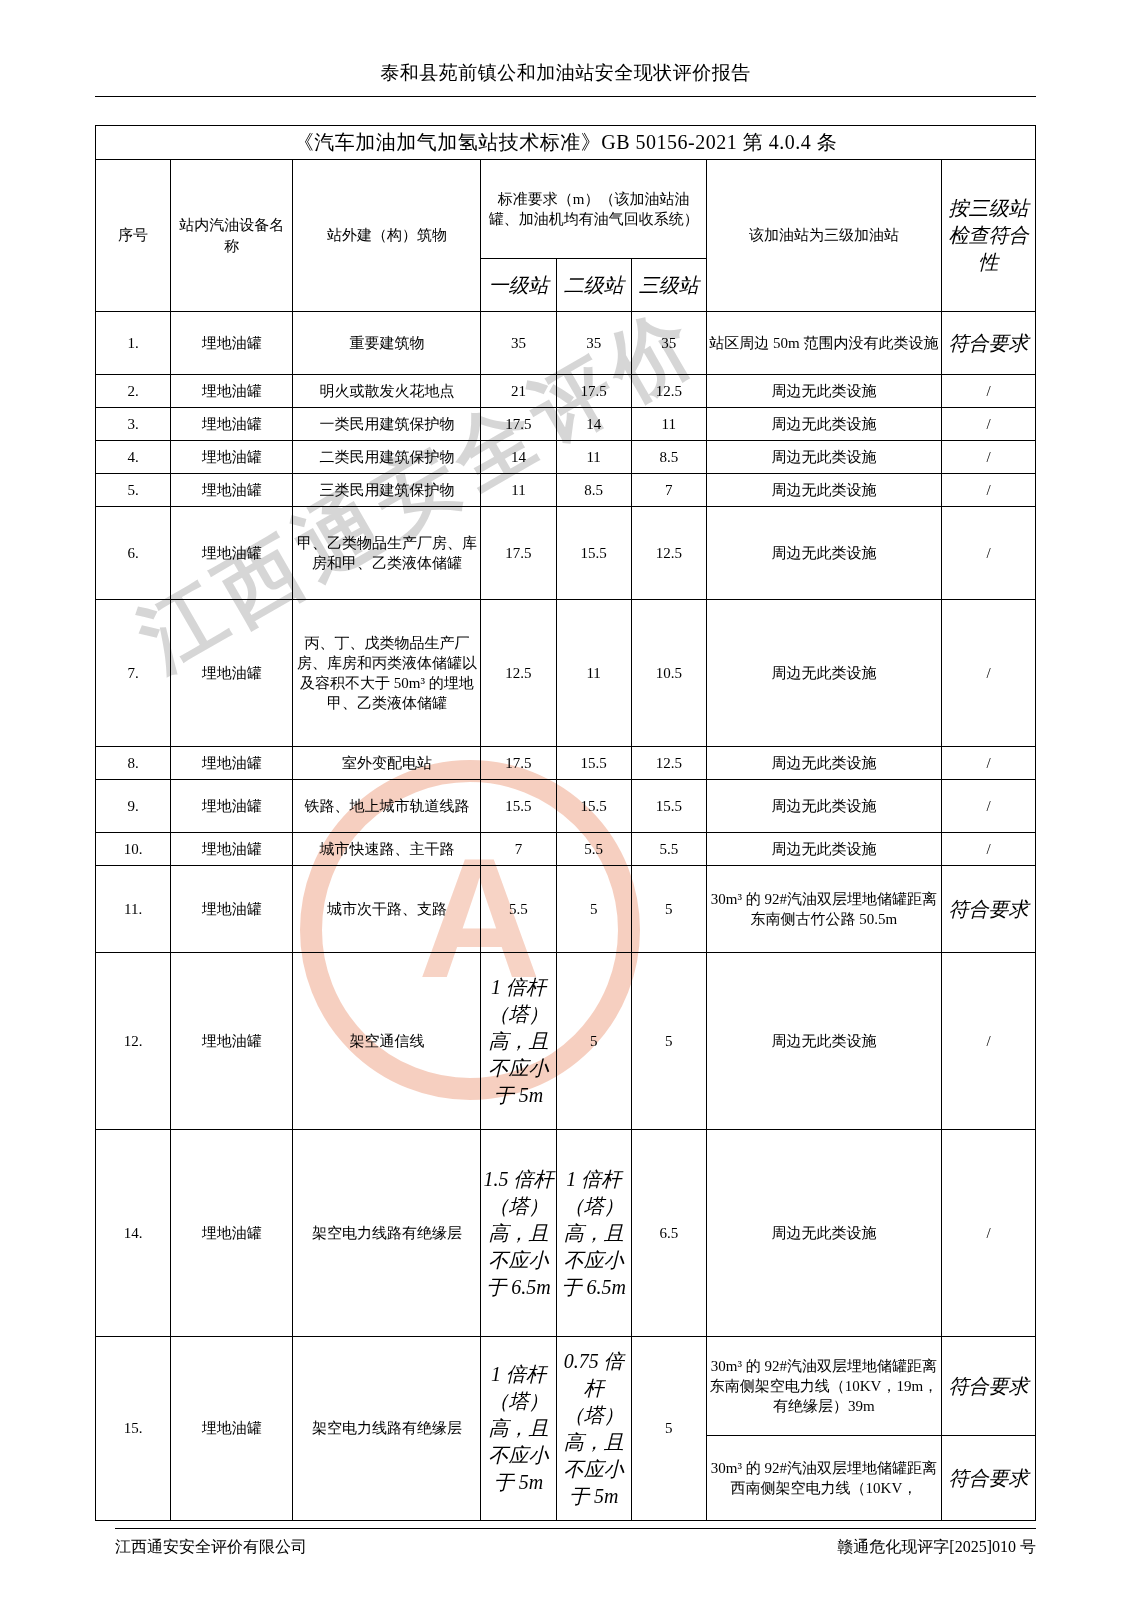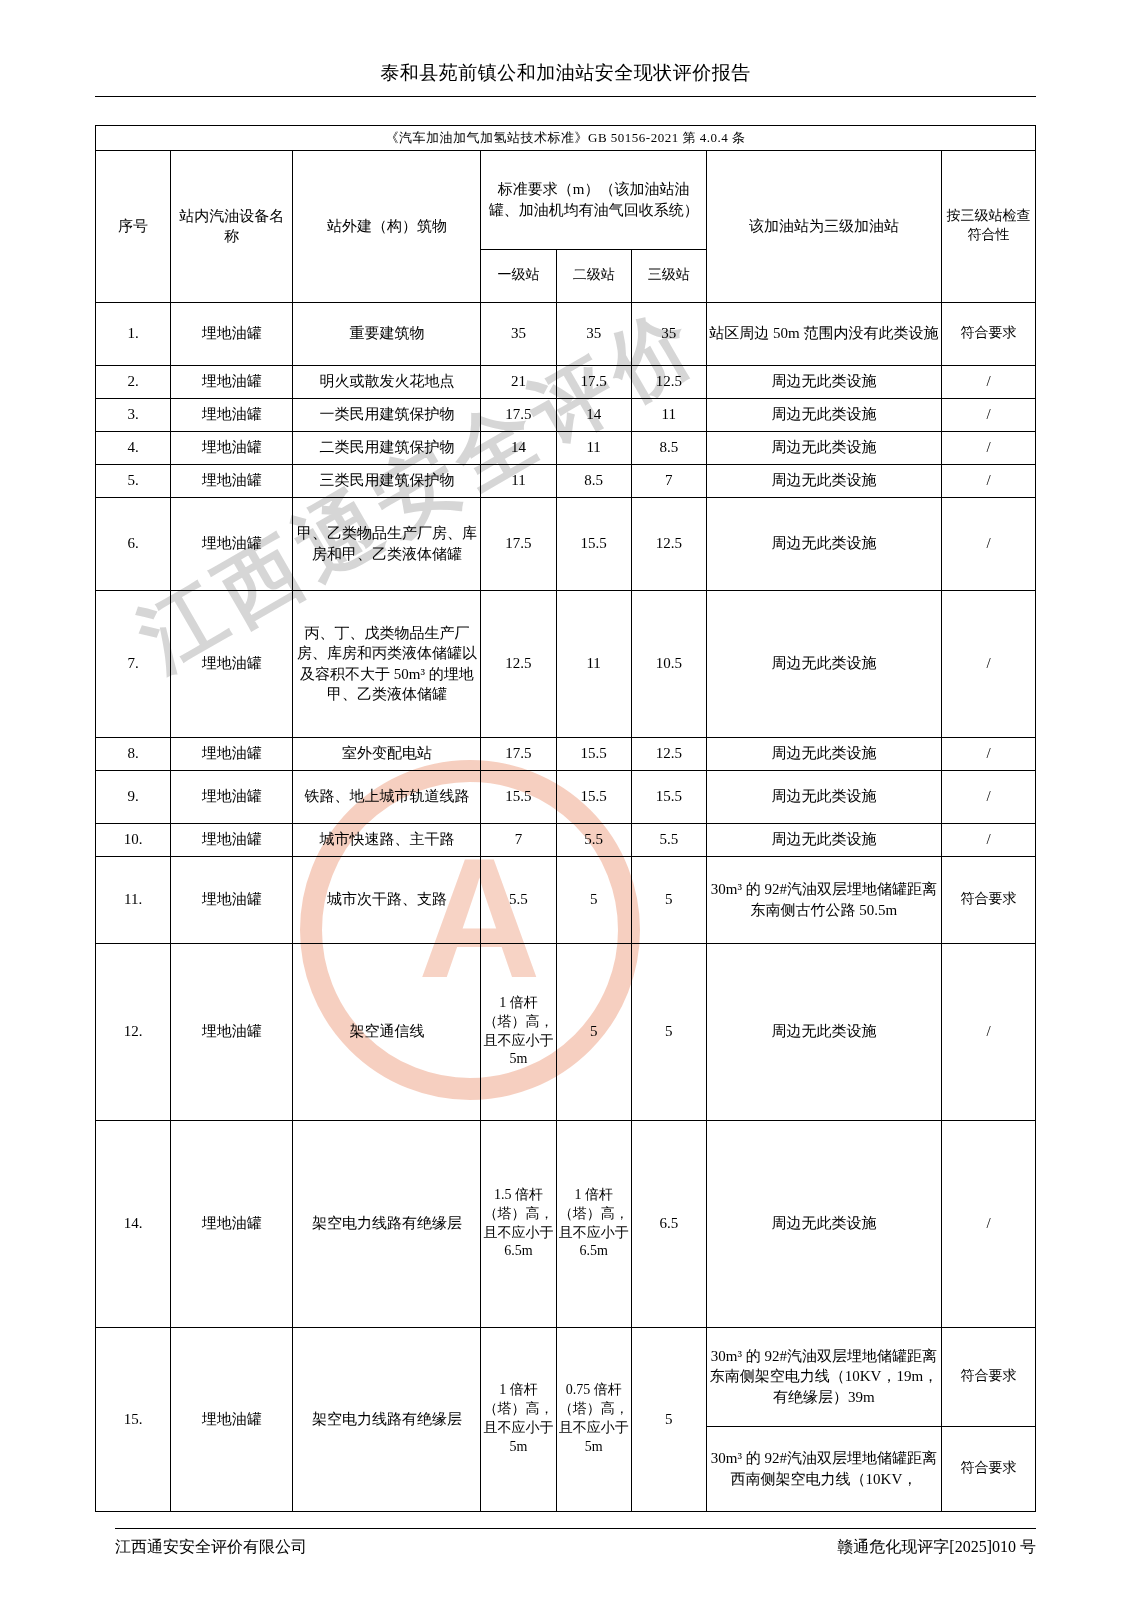--- a/index.html
+++ b/index.html
@@ -94,31 +94,32 @@
   }
   table.main td, table.main th {
     border: 1px solid #000;
     text-align: center;
     vertical-align: middle;
     padding: 3px 2px;
     line-height: 1.35;
     font-weight: normal;
   }
   .title-row td {
-    font-size: 13px;
+    font-size: 20px;
     padding: 8px 2px;
     letter-spacing: 0.5px;
   }
   .row-std td { height: 26px; }
   .cell-pad { padding: 6px 4px; }
   
   .narrowtext {
-    font-size: 14px;
+    font-size: 20px;
     line-height: 1.25;
     padding: 4px 1px;
+    font-style: italic;
   }
   
   .page-number {
     position: absolute;
     left: 0;
     right: 0;
     bottom: 86px;
     text-align: center;
     font-size: 16px;
     z-index: 10;

